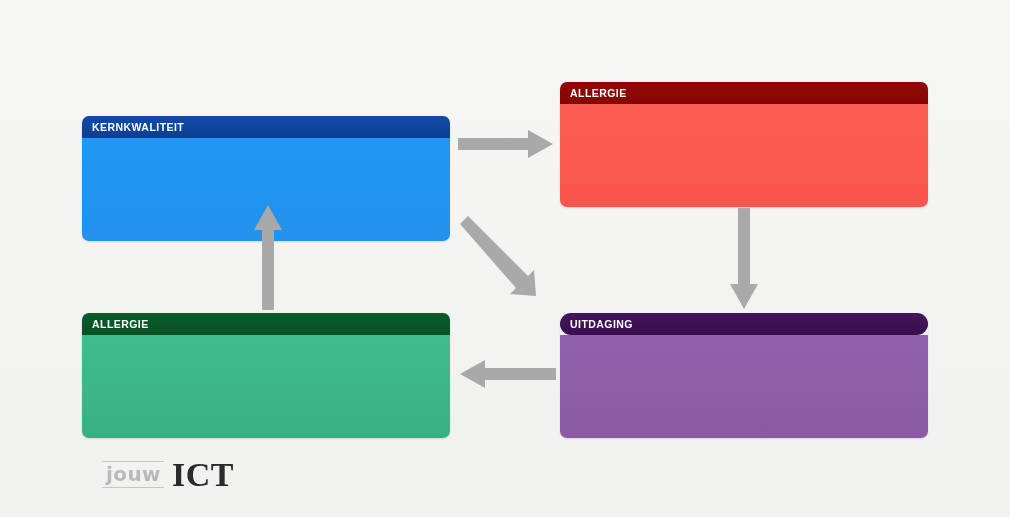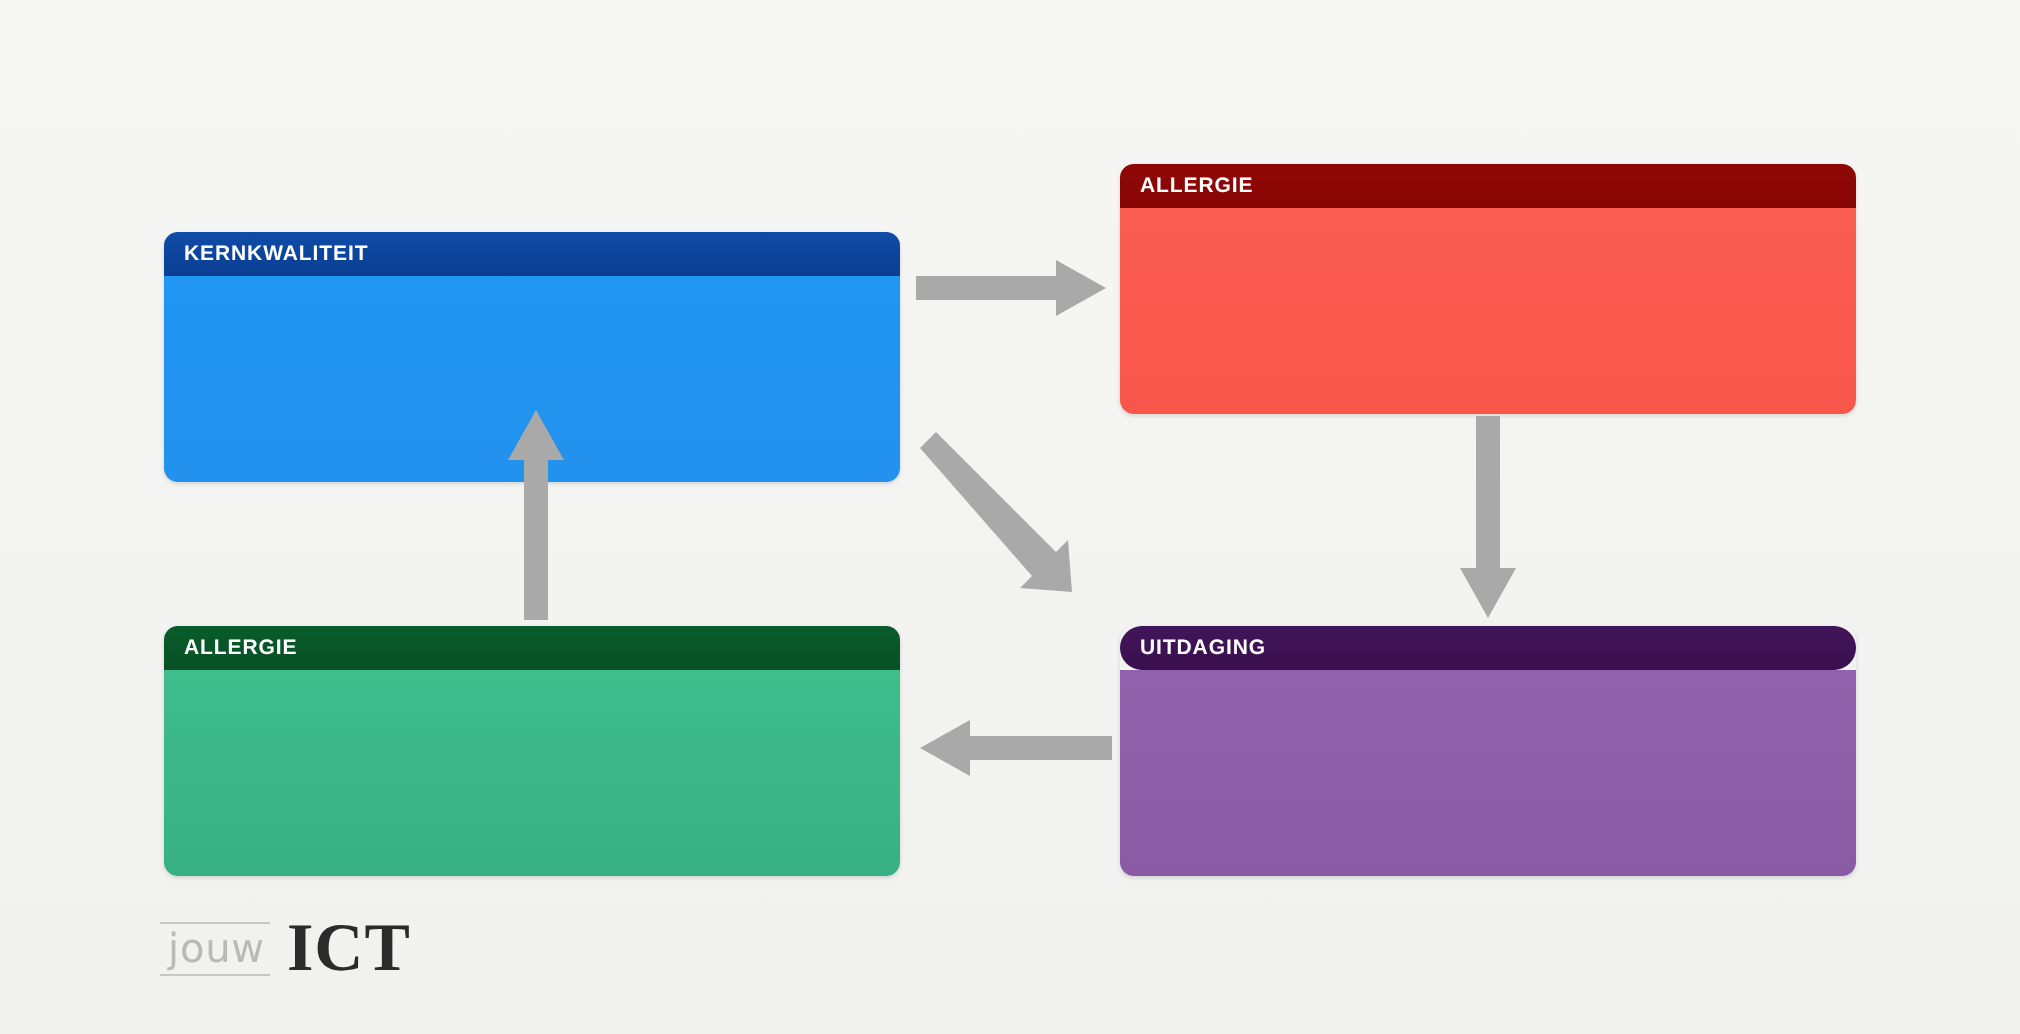--- a/index.html
+++ b/index.html
@@ -86,25 +86,26 @@
     left: 80px;
     top: 459px;
     display: flex;
     align-items: center;
     height: 30px;
   }
   .logo-word {
     position: relative;
     color: #b9b9b9;
     font-size: 20px;
-    font-weight: 400;
+    font-weight: 700;
     letter-spacing: 0.4px;
     font-family: "DejaVu Sans", sans-serif;
     padding: 3px 3px 3px 4px;
     line-height: 21px;
+    margin-left: 22px;
   }
   .logo-word::before,
   .logo-word::after {
     content: "";
     position: absolute;
     left: 0;
     right: 0;
     height: 1px;
     background: #c6c6c6;
   }

